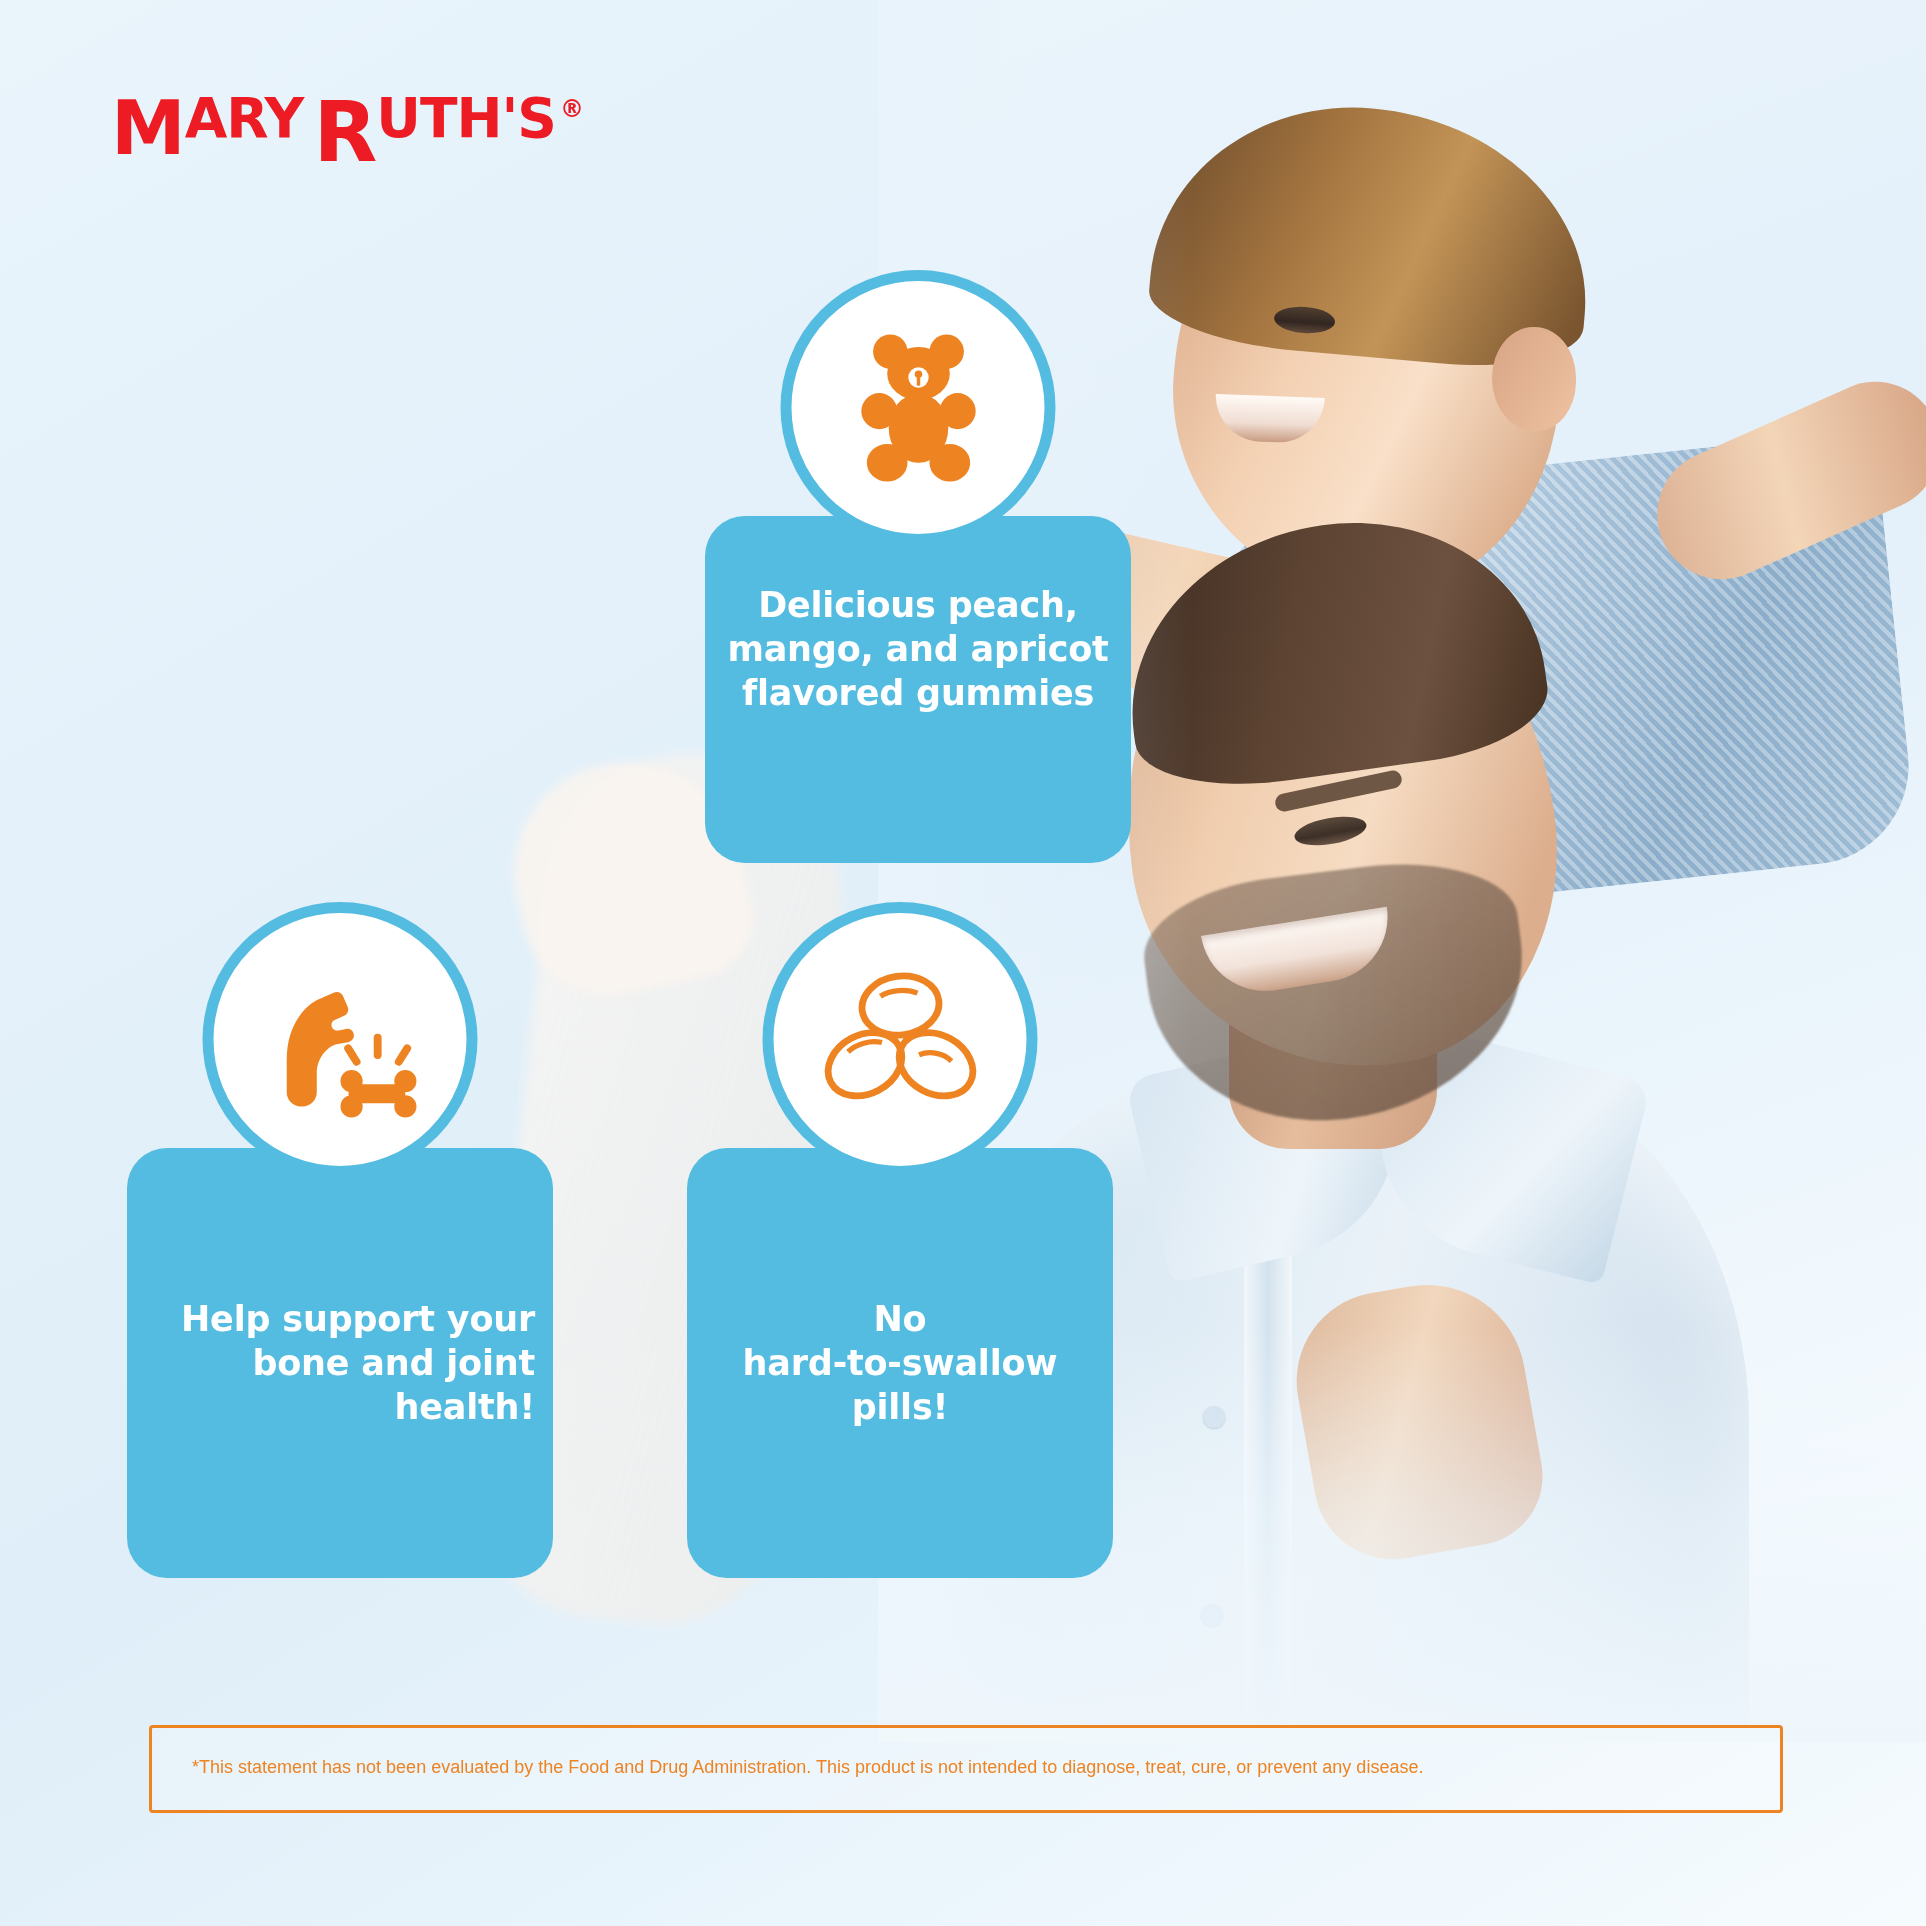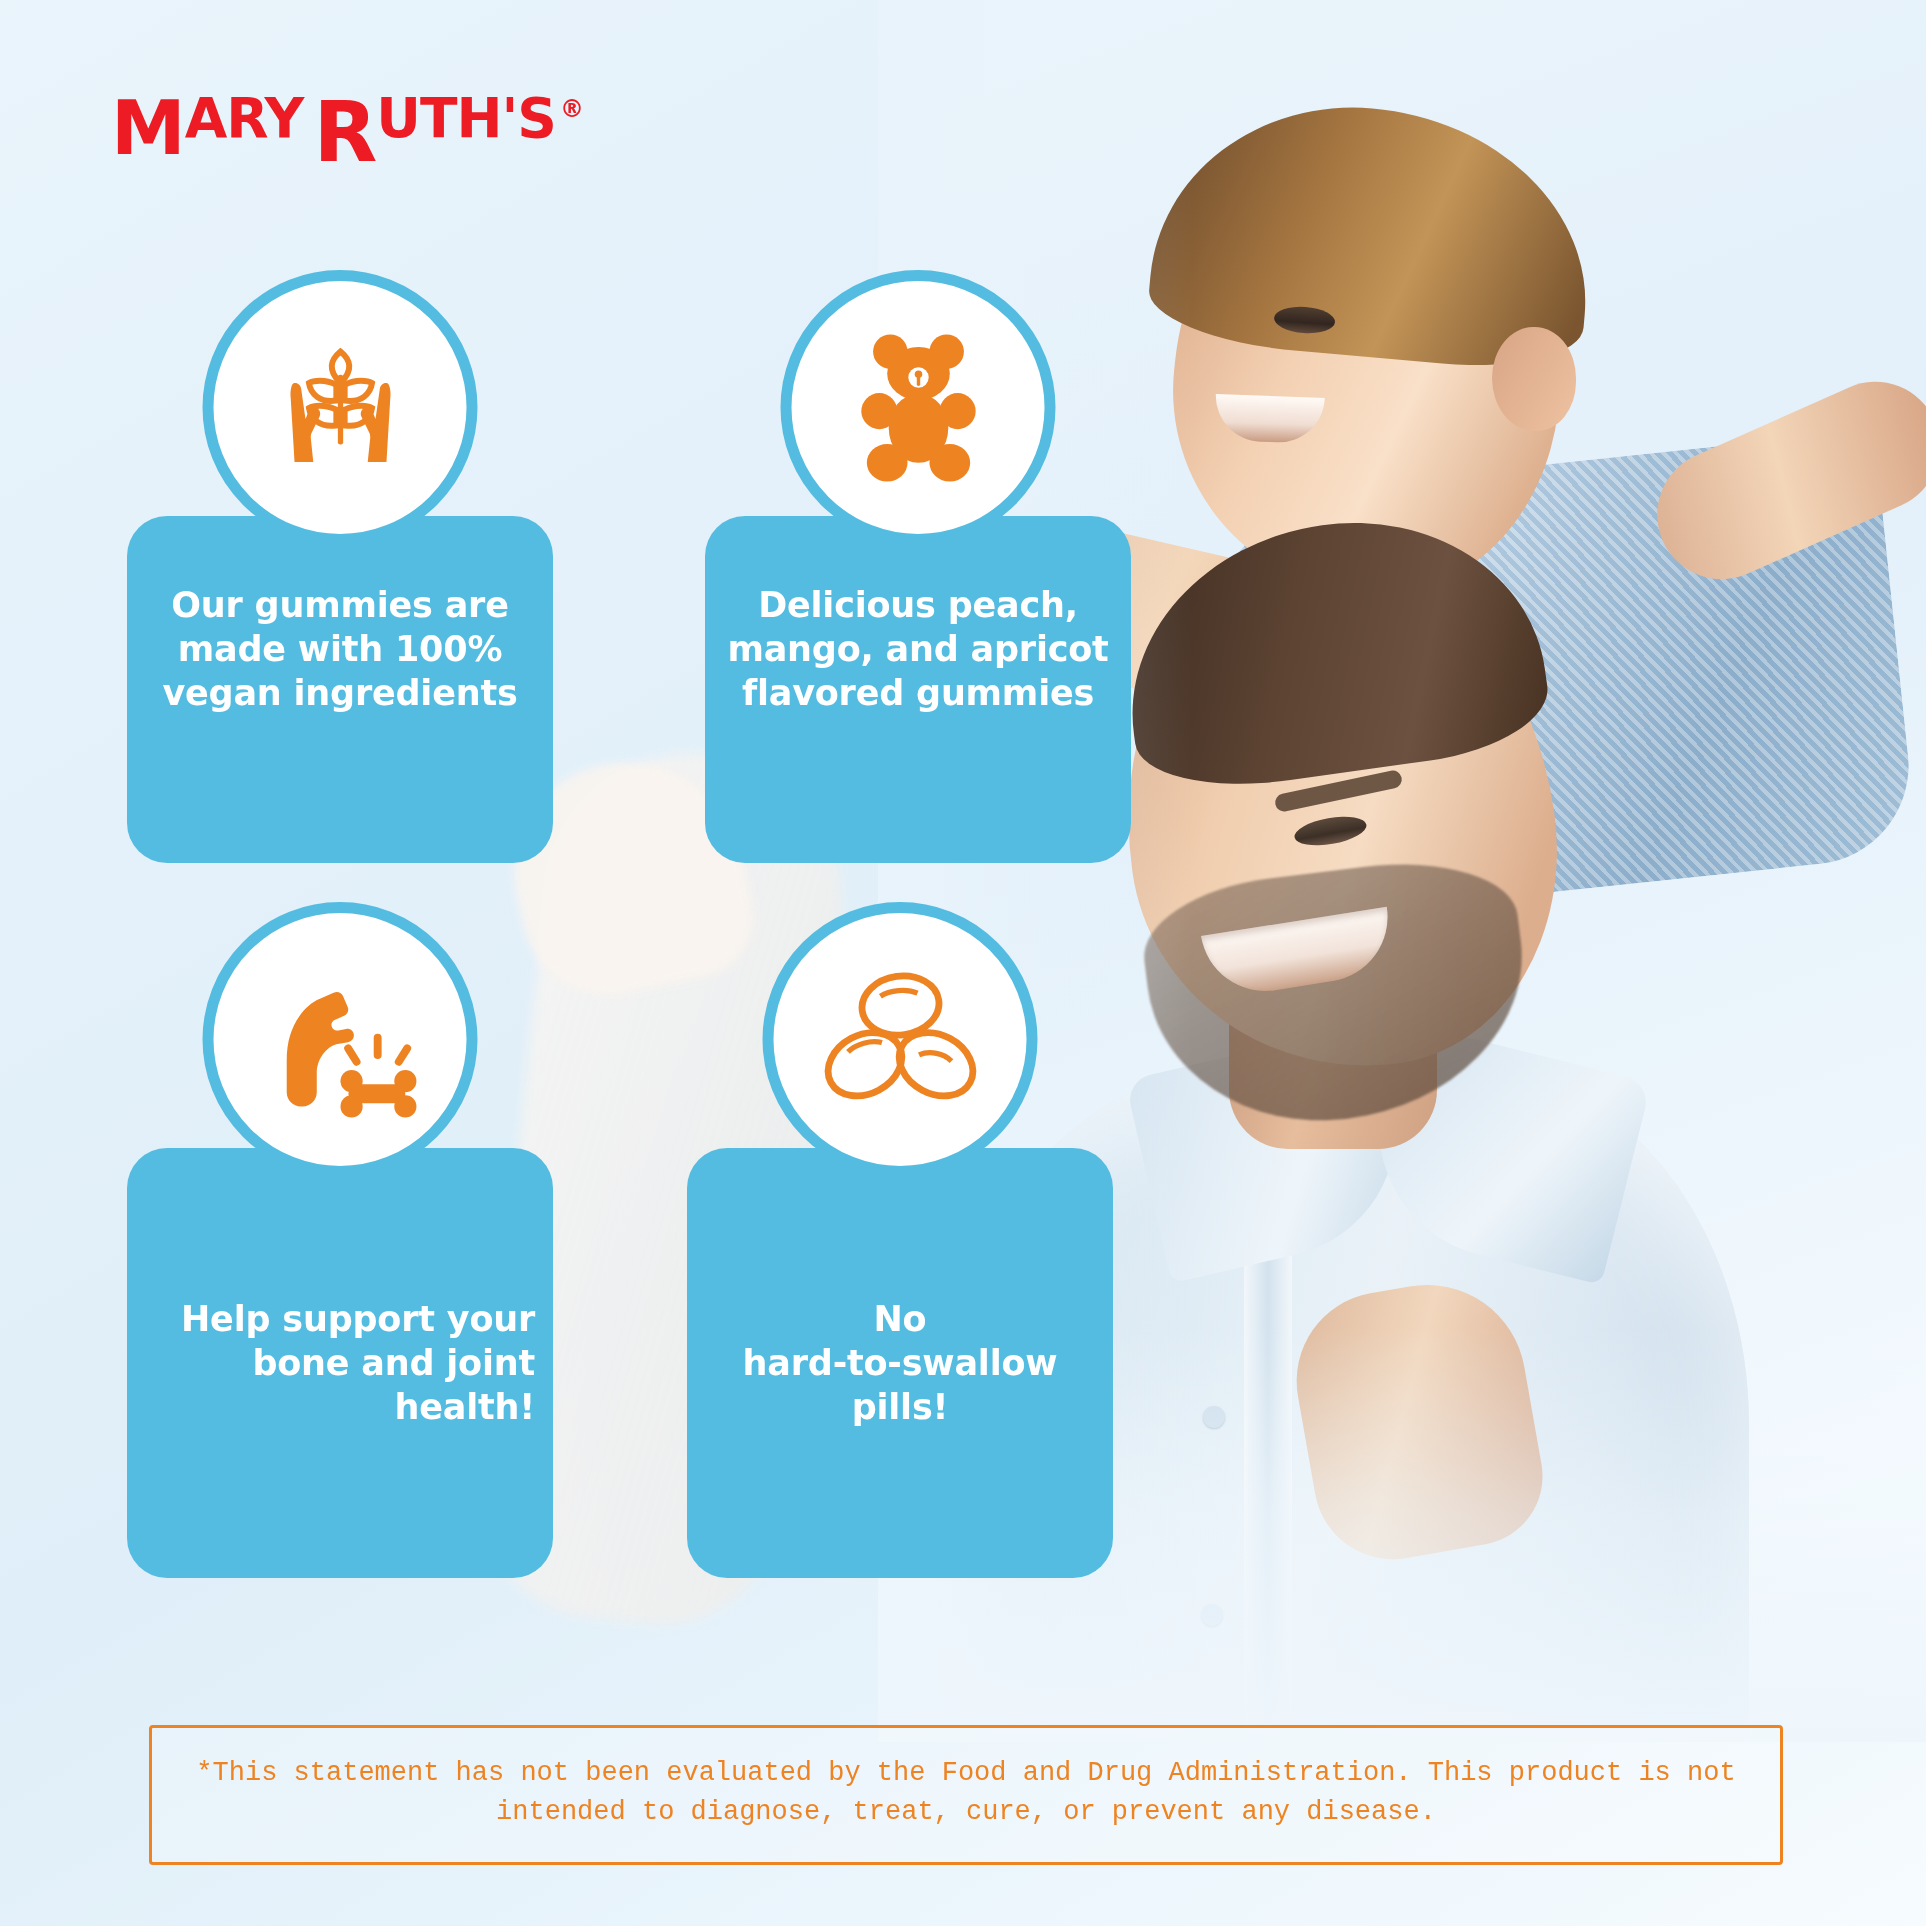--- a/index.html
+++ b/index.html
@@ -364,25 +364,25 @@
   
   .disclaimer {
     position: absolute;
     left: 149px;
     top: 1725px;
     width: 1634px;
     box-sizing: border-box;
     border: 3px solid #EE8322;
     border-radius: 4px;
     padding: 26px 40px 30px;
-    text-align: center;
+    text-align: left;
     color: #EE8322;
-    font-family: Liberation Mono, monospace;
+    font-family: Liberation Sans, sans-serif;
     font-weight: 400;
-    font-size: 27px;
+    font-size: 18px;
     line-height: 1.45;
     background: rgba(255,255,255,0.22);
   }
 </style>
 </head>
 <body>
 
 <div id="stage">
 
   <div class="photo">
@@ -419,44 +419,20 @@
   <div class="ghost-hand"></div>
 
   <div class="logo">
     <span class="lg-cap">M</span>
       <span class="lg-sm">ARY</span>
       <span class="lg-r">R</span>
       <span class="lg-sm">UTH'S</span>
       <span class="lg-reg">®</span>
   </div>
 
-  <div class="card" id="card1">
-    <div class="circle">
-      <span>
-        <svg class="icon-svg" width="166" height="166" viewBox="0 0 100 100" fill="#EE8322">
-
-          <rect x="48.4" y="30" width="3.2" height="42" rx="1.4"></rect>
-
-          <path d="M50 16c6 5 8 11 0 19-8-8-6-14 0-19z" fill="none" stroke="#EE8322" stroke-width="3.6"></path>
-
-          <path d="M47.5 36c-7-3.5-14-2.5-16.5-1 1 6.5 6.5 12 16.5 10.5z" fill="none" stroke="#EE8322" stroke-width="3.6"></path>
-          <path d="M52.5 36c7-3.5 14-2.5 16.5-1-1 6.5-6.5 12-16.5 10.5z" fill="none" stroke="#EE8322" stroke-width="3.6"></path>
-          <path d="M47.5 51c-7-3.5-14-2.5-16.5-1 1 6.5 6.5 12 16.5 10.5z" fill="none" stroke="#EE8322" stroke-width="3.6"></path>
-          <path d="M52.5 51c7-3.5 14-2.5 16.5-1-1 6.5-6.5 12-16.5 10.5z" fill="none" stroke="#EE8322" stroke-width="3.6"></path>
-
-          <path d="M22 35c2.2-.4 4 1.2 4.3 3.4l2.6 18.2 1.8-4.4c.9-2.2 3.3-3.1 5.2-2.1 1.8 1 2.4 3.3 1.4 5.3l-4.6 9.4c-.5 1-.7 2.1-.6 3.2l1.5 14.6H22.3L20 44c-.3-2.3-.1-4.6.4-6.6.3-1.2 1-2.2 1.6-2.4z"></path>
-
-          <path d="M78 35c-2.2-.4-4 1.2-4.3 3.4l-2.6 18.2-1.8-4.4c-.9-2.2-3.3-3.1-5.2-2.1-1.8 1-2.4 3.3-1.4 5.3l4.6 9.4c.5 1 .7 2.1.6 3.2l-1.5 14.6h11.3L80 44c.3-2.3.1-4.6-.4-6.6-.3-1.2-1-2.2-1.6-2.4z"></path>
-        </svg>
-      </span>
-    </div>
-    <div class="caption">Our gummies are
-made with 100%
-vegan ingredients</div>
-  </div>
 
   <div class="card" id="card2">
     <div class="circle">
       <span>
         <svg class="icon-svg" width="158" height="166" viewBox="0 0 100 106" fill="#EE8322">
 
           <circle cx="32" cy="17" r="11"></circle>
           <circle cx="68" cy="17" r="11"></circle>
 
           <ellipse cx="50" cy="31" rx="20" ry="17"></ellipse>

